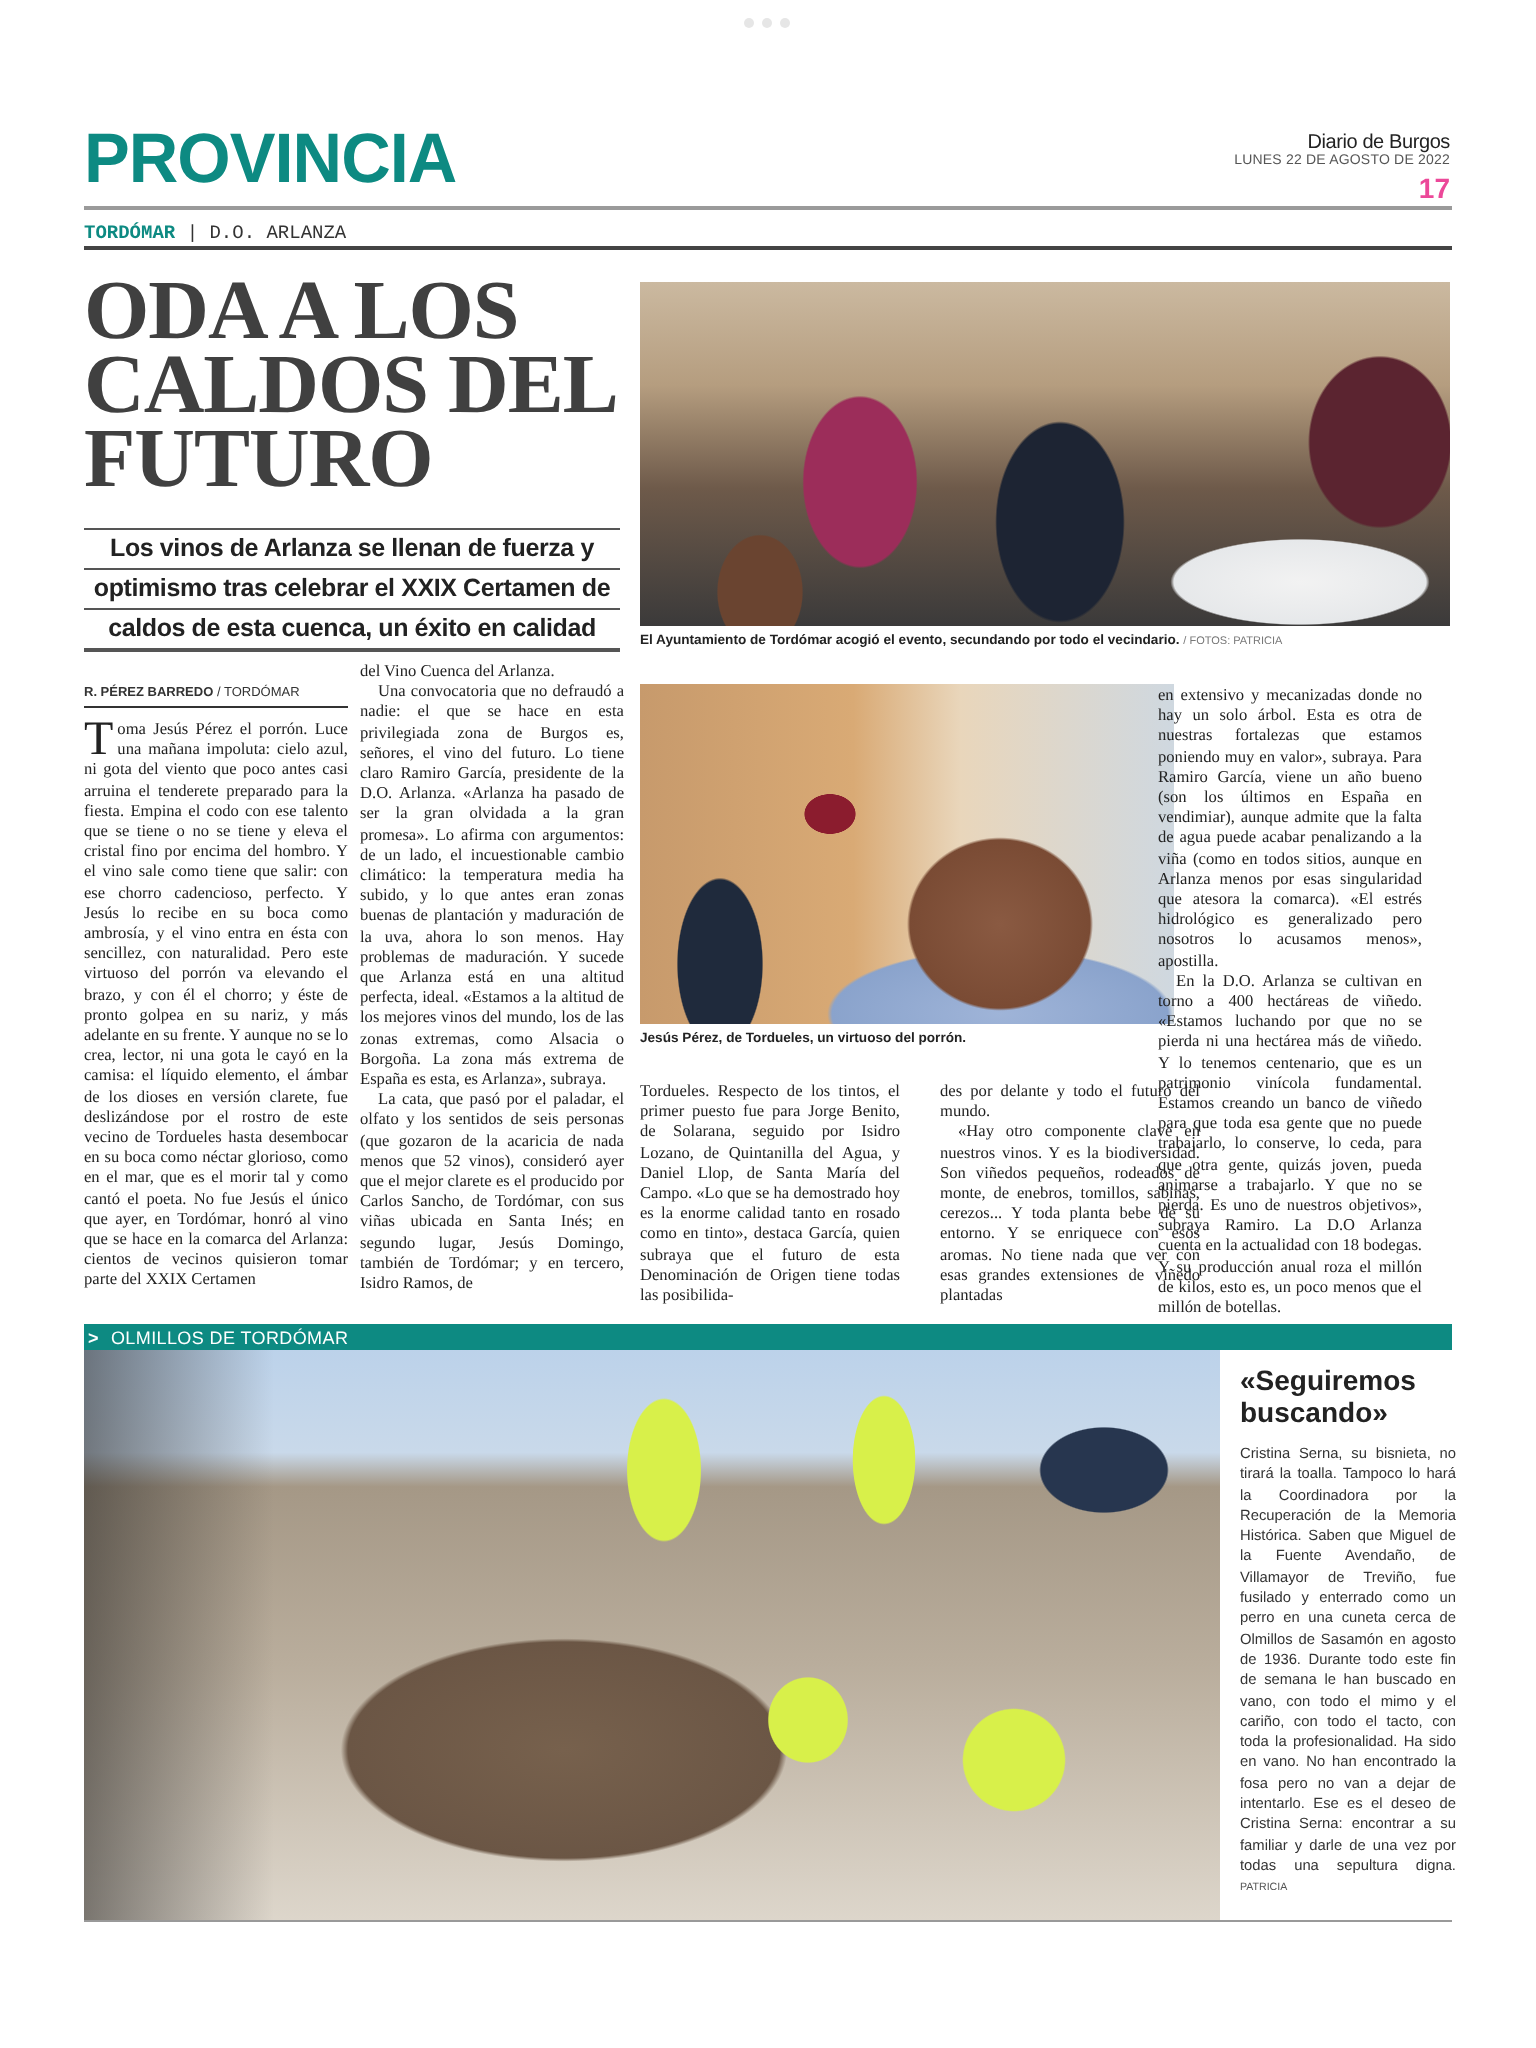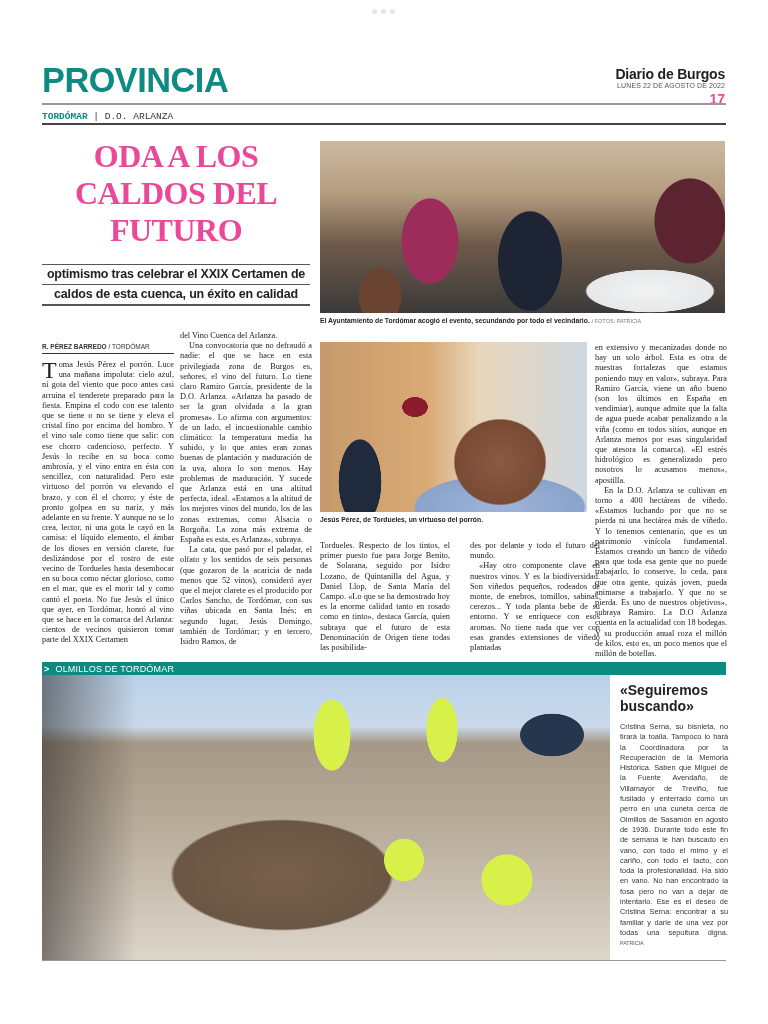--- a/index.html
+++ b/index.html
@@ -4,30 +4,30 @@
 <style>
   * { box-sizing: border-box; margin: 0; padding: 0; }
   html, body { width: 768px; height: 1024px; background: #ffffff; overflow: hidden; }
   body { position: relative; font-family: "Liberation Serif", serif; color: #1e1e1e; }
 
   .topdots { position: absolute; left: 372px; top: 9px; width: 24px; height: 6px; display: flex; gap: 4px; }
   .topdots span { width: 5px; height: 5px; border-radius: 50%; background: #e6e6e6; }
 
   .section-title { position: absolute; left: 42px; top: 62px; font-family: "Liberation Sans", sans-serif; font-weight: bold; font-size: 35px; letter-spacing: -0.5px; color: #0d8a82; line-height: 1; transform: scaleX(0.98); transform-origin: left; }
   .masthead { position: absolute; right: 43px; top: 66px; text-align: right; font-family: "Liberation Sans", sans-serif; }
-  .masthead .paper { font-size: 14px; font-weight: bold; color: #222; letter-spacing: -0.2px; }
+  .masthead .paper { font-size: 10px; font-weight: normal; color: #222; letter-spacing: -0.2px; }
   .masthead .date { font-size: 7px; color: #555; letter-spacing: 0.1px; margin-top: 0; }
   .masthead .page { font-size: 14px; font-weight: bold; color: #ec4899; margin-top: 2px; }
   .rule-top { position: absolute; left: 42px; top: 103px; width: 684px; height: 2px; background: #9a9a9a; }
 
   .kicker { position: absolute; left: 42px; top: 111px; font-family: Liberation Mono, monospace; font-size: 9.5px; color: #333; }
   .kicker .k1 { color: #0d8a82; font-weight: bold; }
   .rule-kicker { position: absolute; left: 42px; top: 123px; width: 684px; height: 1.5px; background: #444; }
 
-  .headline { position: absolute; left: 42px; top: 138px; width: 268px; text-align: center; font-family: "Liberation Serif", serif; font-size: 32px; line-height: 37px; color: #ec4899; letter-spacing: -0.5px; }
+  .headline { position: absolute; left: 42px; top: 138px; width: 268px; font-family: "Liberation Serif", serif; font-size: 42px; line-height: 37px; color: #404040; letter-spacing: -0.5px; }
   .subhead { position: absolute; left: 42px; top: 264px; width: 268px; }
   .subhead .line { font-family: "Liberation Sans", sans-serif; font-weight: bold; font-size: 12.5px; text-align: center; color: #222; border-top: 1px solid #555; padding: 2px 0 2px; line-height: 15px; letter-spacing: -0.2px; }
   .subhead .line:last-child { border-bottom: 2px solid #555; }
 
   .photo { position: absolute; overflow: hidden; }
   .photo1 { left: 320px; top: 141px; width: 405px; height: 172px;
     background:
       radial-gradient(ellipse 40px 60px at 110px 100px, #9c2d5a 0%, #9c2d5a 70%, transparent 72%),
       radial-gradient(ellipse 45px 70px at 210px 120px, #1d2433 0%, #1d2433 70%, transparent 72%),
       radial-gradient(ellipse 50px 60px at 370px 80px, #5b2430 0%, #5b2430 70%, transparent 72%),
@@ -50,21 +50,21 @@
   .col { position: absolute; font-family: "Liberation Serif", serif; font-size: 8.3px; line-height: 10.2px; color: #222; text-align: justify; hyphens: auto; }
   .col p { text-indent: 9px; }
   .col p.noindent { text-indent: 0; }
   .byline { position: absolute; left: 42px; top: 343px; width: 132px; font-family: "Liberation Sans", sans-serif; font-size: 6.5px; color: #333; border-bottom: 1.5px solid #333; padding-bottom: 3px; }
   .byline b { font-weight: bold; }
   .col1 { left: 42px; top: 360px; width: 132px; }
   .dropcap { float: left; font-size: 24px; line-height: 19px; padding-right: 2px; margin-top: 1px; }
   .col2 { left: 180px; top: 331px; width: 132px; }
   .col3 { left: 320px; top: 541px; width: 130px; }
   .col4 { left: 470px; top: 541px; width: 130px; }
-  .col5 { left: 595px; top: 343px; width: 132px; }
+  .col5 { left: 579px; top: 343px; width: 132px; }
 
   .band { position: absolute; left: 42px; top: 662px; width: 684px; height: 13px; background: #0d8a82; }
   .band-label { position: absolute; left: 0; top: 0; height: 13px; display: flex; align-items: center; gap: 6px; font-family: "Liberation Sans", sans-serif; font-size: 9px; color: #ffffff; letter-spacing: 0.2px; padding-left: 2px; }
   .band-label .arrow { font-size: 9px; font-weight: bold; }
 
   .photo3 { left: 42px; top: 675px; width: 568px; height: 285px;
     background:
       radial-gradient(ellipse 26px 50px at 290px 60px, #d8f04a 0%, #d8f04a 70%, transparent 72%),
       radial-gradient(ellipse 22px 45px at 400px 55px, #d8f04a 0%, #d8f04a 70%, transparent 72%),
       radial-gradient(ellipse 28px 30px at 362px 185px, #d8f04a 0%, #d8f04a 70%, transparent 72%),
@@ -98,20 +98,21 @@
 
 <div class="kicker">
   <span class="k1">TORDÓMAR</span>
   <span> | </span>
   <span>D.O. ARLANZA</span>
 </div>
 <div class="rule-kicker"></div>
 
 <h1 class="headline">ODA A LOS CALDOS DEL FUTURO</h1>
 <div class="subhead">
+  <div class="line">Los vinos de Arlanza se llenan de fuerza y</div>
   <div class="line">optimismo tras celebrar el XXIX Certamen de</div>
   <div class="line">caldos de esta cuenca, un éxito en calidad</div>
 </div>
 
 <div class="photo photo1"></div>
 <div class="caption cap1">
   <span>El Ayuntamiento de Tordómar acogió el evento, secundando por todo el vecindario.</span>
   <span class="credit">/ FOTOS: PATRICIA</span>
 </div>
 

